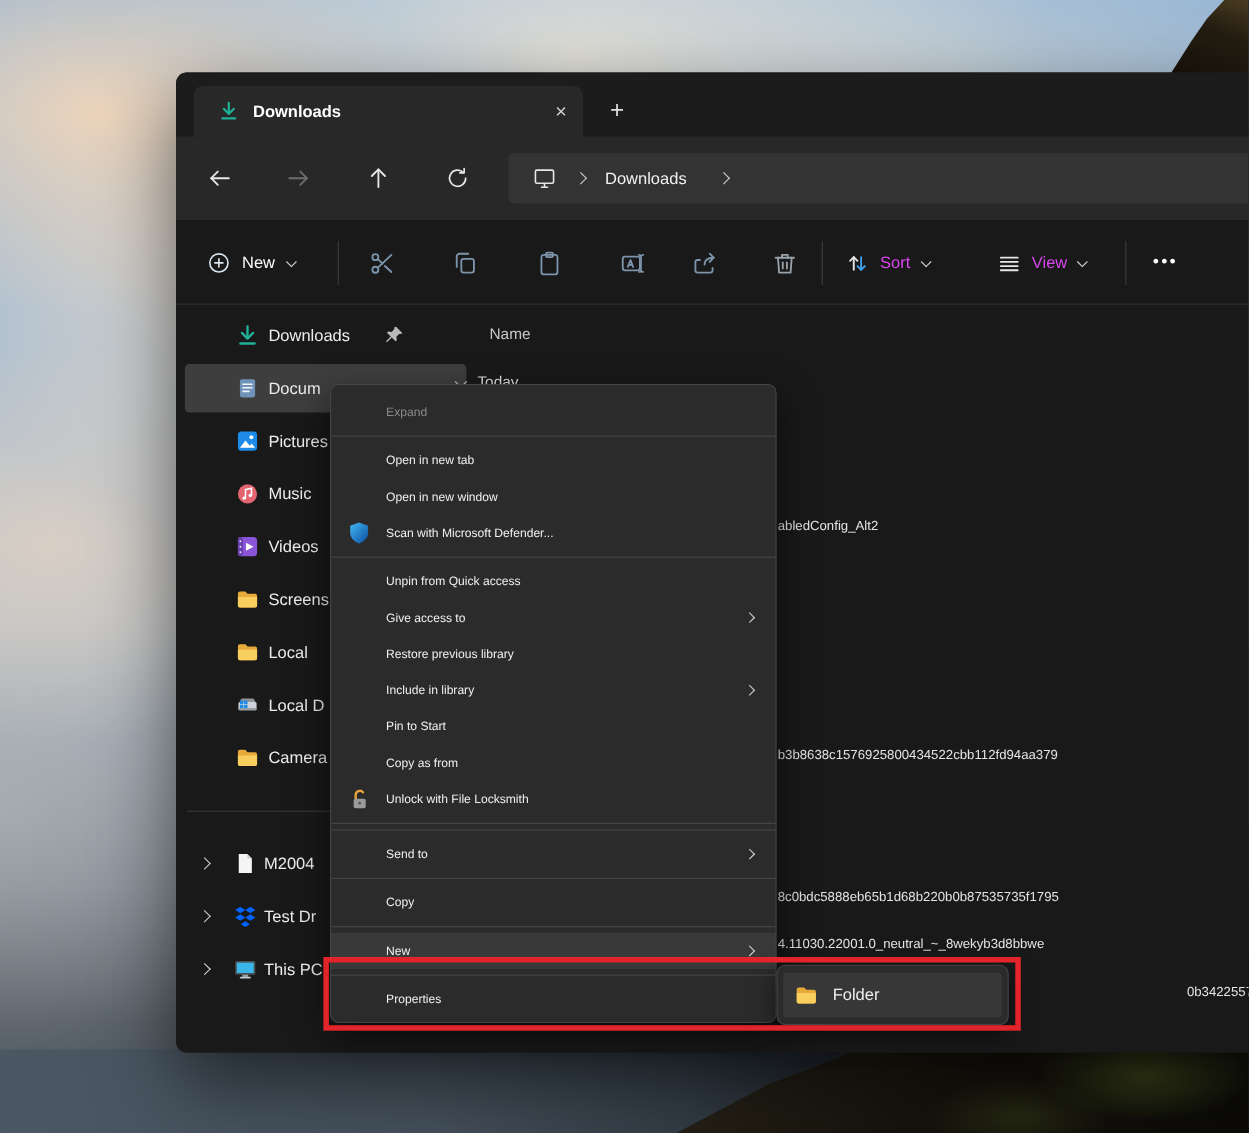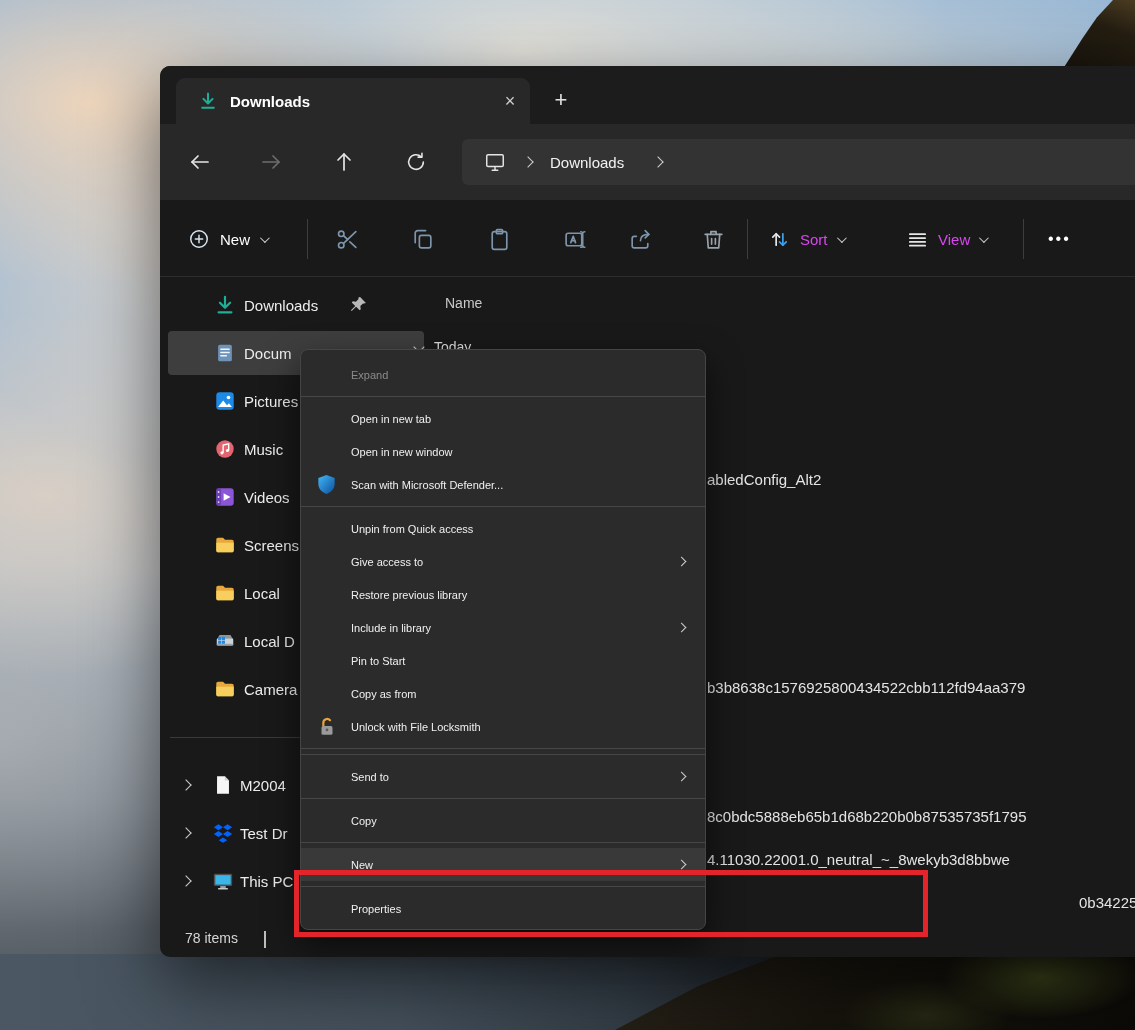--- a/index.html
+++ b/index.html
@@ -90,21 +90,21 @@
   .status-text { position:absolute; left:25px; top:7px; font-size:14px; color:#d6d6d6; }
   .status-sep { position:absolute; left:104px; top:8px; width:2px; height:17px; background:#bdbdbd; }
 
   
   .filepane { position:absolute; left:270px; top:211px; right:0; bottom:0; }
   .col-header { position:absolute; left:15px; top:18px; font-size:14px; color:#c9c9c9; }
   .group-row { position:absolute; left:-15px; top:62px; display:flex; align-items:center; gap:11px; }
   .chev-down { width:8px; height:8px; border-right:1.7px solid #cfcfcf; border-bottom:1.7px solid #cfcfcf;
     transform:rotate(45deg); }
   .group-label { font-size:14px; color:#dcdcdc; }
-  .frag { position:absolute; font-size:15px; color:#e4e4e4; white-space:nowrap; }
+  .frag { position:absolute; font-size:12px; color:#e4e4e4; white-space:nowrap; }
 
   
   .ctxmenu { position:absolute; left:300px; top:349px; width:406px; background:#2b2b2b;
     border:1px solid #454545; border-radius:8px; padding:8px 0 4px 0; z-index:10;
     box-shadow:0 14px 34px rgba(0,0,0,.6); }
   .mi { position:relative; height:33px; display:flex; align-items:center; padding-left:50px;
     font-size:11px; color:#f0f0f0; }
   .mi.disabled { color:#8b8b8b; }
   .mi.hover { background:rgba(255,255,255,.07); }
   .mi-icon { position:absolute; left:13px; top:4px; width:25px; height:25px; display:flex;
@@ -386,24 +386,20 @@
         <svg class="tree-ico" viewBox="0 0 24 24">
           <rect x="2" y="4" width="20" height="13.5" rx="1.5" fill="#4a4f54"></rect>
           <rect x="3.6" y="5.6" width="16.8" height="10.3" fill="#3ab6e8"></rect>
           <rect x="9" y="17.5" width="6" height="2.2" fill="#9aa0a5"></rect>
           <rect x="6.5" y="19.7" width="11" height="1.6" rx="0.8" fill="#c4c9ce"></rect>
         </svg>
         <span class="tree-label">This PC</span>
       </div>
     </div>
 
-    <div class="statusbar">
-      <span class="status-text">78 items</span>
-      <span class="status-sep"></span>
-    </div>
 
     <div class="filepane">
       <span class="col-header">Name</span>
       <div class="group-row">
         <span class="chev-down"></span>
         <span class="group-label">Today</span>
       </div>
       <span class="frag" style="left:277px; top:194px">abledConfig_Alt2</span>
       <span class="frag" style="left:277px; top:402px">b3b8638c1576925800434522cbb112fd94aa379</span>
       <span class="frag" style="left:277px; top:531px">8c0bdc5888eb65b1d68b220b0b87535735f1795</span>
@@ -483,16 +479,25 @@
     <div class="mi hover">
       <span>New</span>
       <span class="mi-sub"></span>
     </div>
     <div class="mdiv"></div>
     <div class="mi">
       <span>Properties</span>
     </div>
   </div>
 
+  <div class="submenu">
+    <div class="sub-item">
+      <svg viewBox="0 0 24 24">
+        <path d="M2.5 6c0-1.1.9-2 2-2h5.4l2.1 2.3h7.5c1.1 0 2 .9 2 2V18c0 1.1-.9 2-2 2h-15c-1.1 0-2-.9-2-2z" fill="#e8a93b"></path>
+        <path d="M2.5 9.5h19V18c0 1.1-.9 2-2 2h-15c-1.1 0-2-.9-2-2z" fill="#f8ce5e"></path>
+      </svg>
+      <span>Folder</span>
+    </div>
+  </div>
 
   <div class="annotation-box"></div>
 
 </div>
 
 </body></html>

